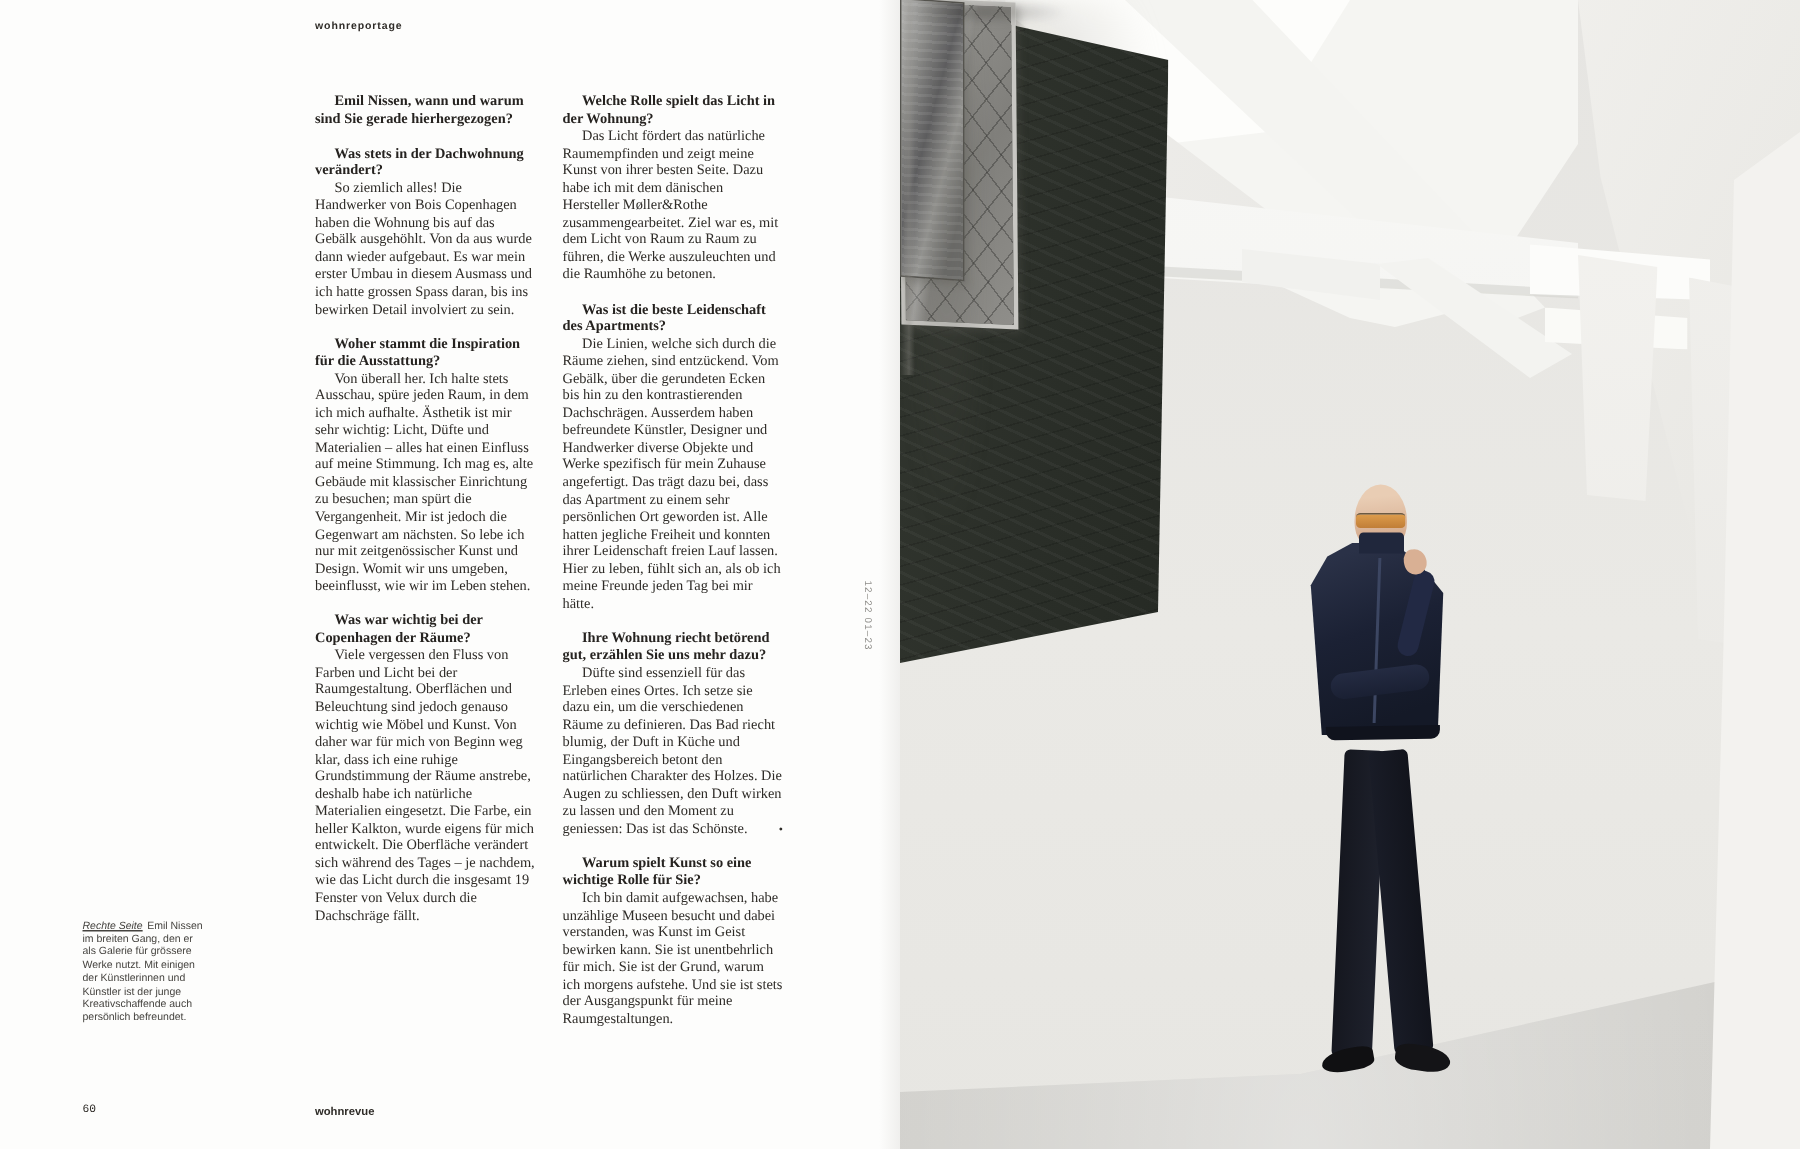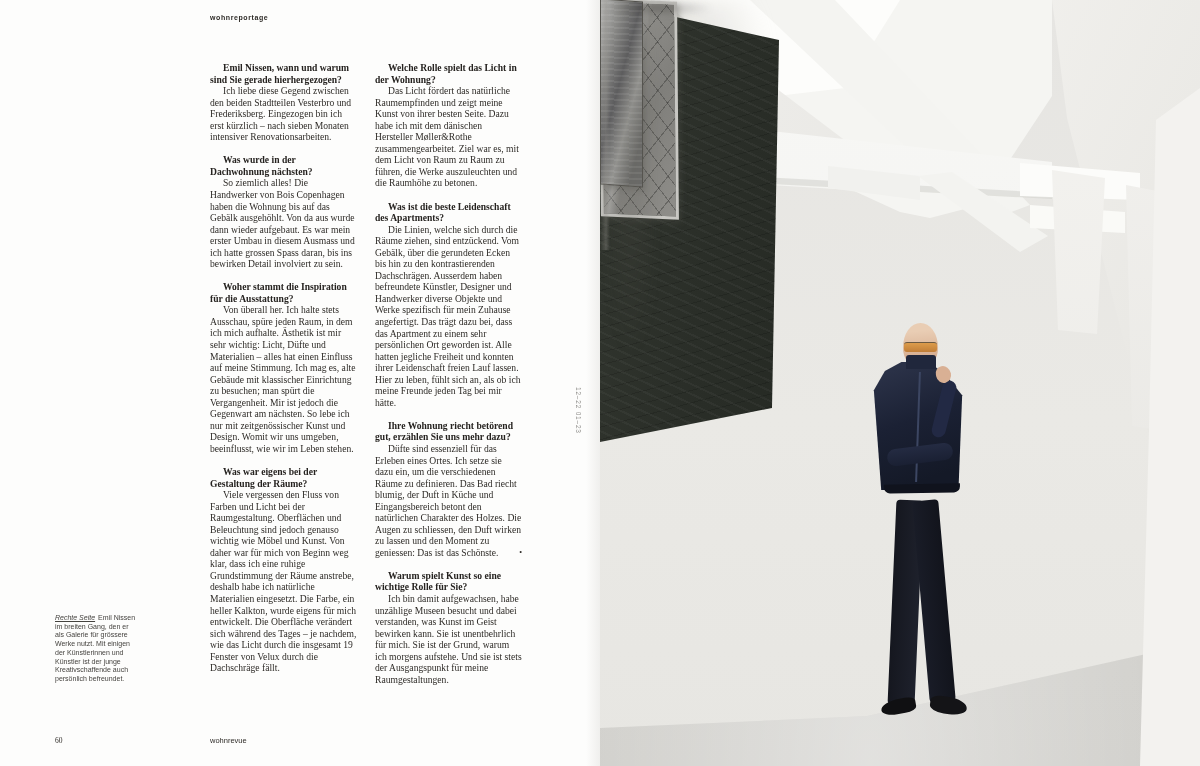--- a/index.html
+++ b/index.html
@@ -31,25 +31,25 @@
 
   .caption {
     position:absolute; left:55px; top:614px; width:82px; margin:0;
     font-family:"Liberation Sans", sans-serif;
     font-size:7px; line-height:8.7px; color:#45433f;
   }
   .cap-lead { font-style:italic; text-decoration:underline; margin-right:3px; }
 
   .page-number {
     position:absolute; left:55px; top:736px;
-    font-family:Liberation Serif, serif; font-size:7.5px; color:#2e2b27;
+    font-family:Liberation Mono, monospace; font-size:7.5px; color:#2e2b27;
   }
   .footer-brand {
     position:absolute; left:210px; top:736px;
-    font-family:"Liberation Sans", sans-serif; font-size:7.5px; font-weight:normal; color:#2e2b27;
+    font-family:"Liberation Sans", sans-serif; font-size:7.5px; font-weight:bold; color:#2e2b27;
   }
   .sidenote-wrap { position:absolute; left:578px; top:387px; width:0; height:0; }
   .sidenote {
     display:block; white-space:nowrap;
     transform:translate(-50%,-50%) rotate(90deg);
     font-family:"Liberation Sans", sans-serif;
     font-size:6.5px; letter-spacing:0.8px; color:#8f8e8a;
   }
   .fold {
     position:absolute; left:586px; top:0; width:14px; height:766px;
@@ -155,32 +155,31 @@
     border-top:1px solid #6b5a43; border-radius:3px; }
 </style>
 </head>
 <body>
 
 <div class="section-label">wohnreportage</div>
 
 <div class="col" id="col1">
   <div class="qa">
     <p class="q">Emil Nissen, wann und warum sind Sie gerade hierhergezogen?</p>
-    <p class="a">Ich liebe diese Gegend zwischen den beiden Stadtteilen Vesterbro und Frederiksberg. Eingezogen bin ich erst kürzlich – nach sieben Monaten intensiver Renovationsarbeiten.</p>
-  </div>
-  <div class="qa">
-    <p class="q">Was wurde in der Dachwohnung nächsten?</p>
+  </div>
+  <div class="qa">
+    <p class="q">Was stets in der Dachwohnung verändert?</p>
     <p class="a">So ziemlich alles! Die Handwerker von Bois Copenhagen haben die Wohnung bis auf das Gebälk ausgehöhlt. Von da aus wurde dann wieder aufgebaut. Es war mein erster Umbau in diesem Ausmass und ich hatte grossen Spass daran, bis ins bewirken Detail involviert zu sein.</p>
   </div>
   <div class="qa">
     <p class="q">Woher stammt die Inspiration für die Ausstattung?</p>
     <p class="a">Von überall her. Ich halte stets Ausschau, spüre jeden Raum, in dem ich mich aufhalte. Ästhetik ist mir sehr wichtig: Licht, Düfte und Materialien – alles hat einen Einfluss auf meine Stimmung. Ich mag es, alte Gebäude mit klassischer Einrichtung zu besuchen; man spürt die Vergangenheit. Mir ist jedoch die Gegenwart am nächsten. So lebe ich nur mit zeitgenössischer Kunst und Design. Womit wir uns umgeben, beeinflusst, wie wir im Leben stehen.</p>
   </div>
   <div class="qa">
-    <p class="q">Was war eigens bei der Gestaltung der Räume?</p>
+    <p class="q">Was war wichtig bei der Copenhagen der Räume?</p>
     <p class="a">Viele vergessen den Fluss von Farben und Licht bei der Raumgestaltung. Oberflächen und Beleuchtung sind jedoch genauso wichtig wie Möbel und Kunst. Von daher war für mich von Beginn weg klar, dass ich eine ruhige Grundstimmung der Räume anstrebe, deshalb habe ich natürliche Materialien eingesetzt. Die Farbe, ein heller Kalkton, wurde eigens für mich entwickelt. Die Oberfläche verändert sich während des Tages – je nachdem, wie das Licht durch die insgesamt 19 Fenster von Velux durch die Dachschräge fällt.</p>
   </div>
 </div>
 
 <div class="col" id="col2">
   <div class="qa">
     <p class="q">Welche Rolle spielt das Licht in der Wohnung?</p>
     <p class="a">Das Licht fördert das natürliche Raumempfinden und zeigt meine Kunst von ihrer besten Seite. Dazu habe ich mit dem dänischen Hersteller Møller&amp;Rothe zusammengearbeitet. Ziel war es, mit dem Licht von Raum zu Raum zu führen, die Werke auszuleuchten und die Raumhöhe zu betonen.</p>
   </div>
   <div class="qa">

